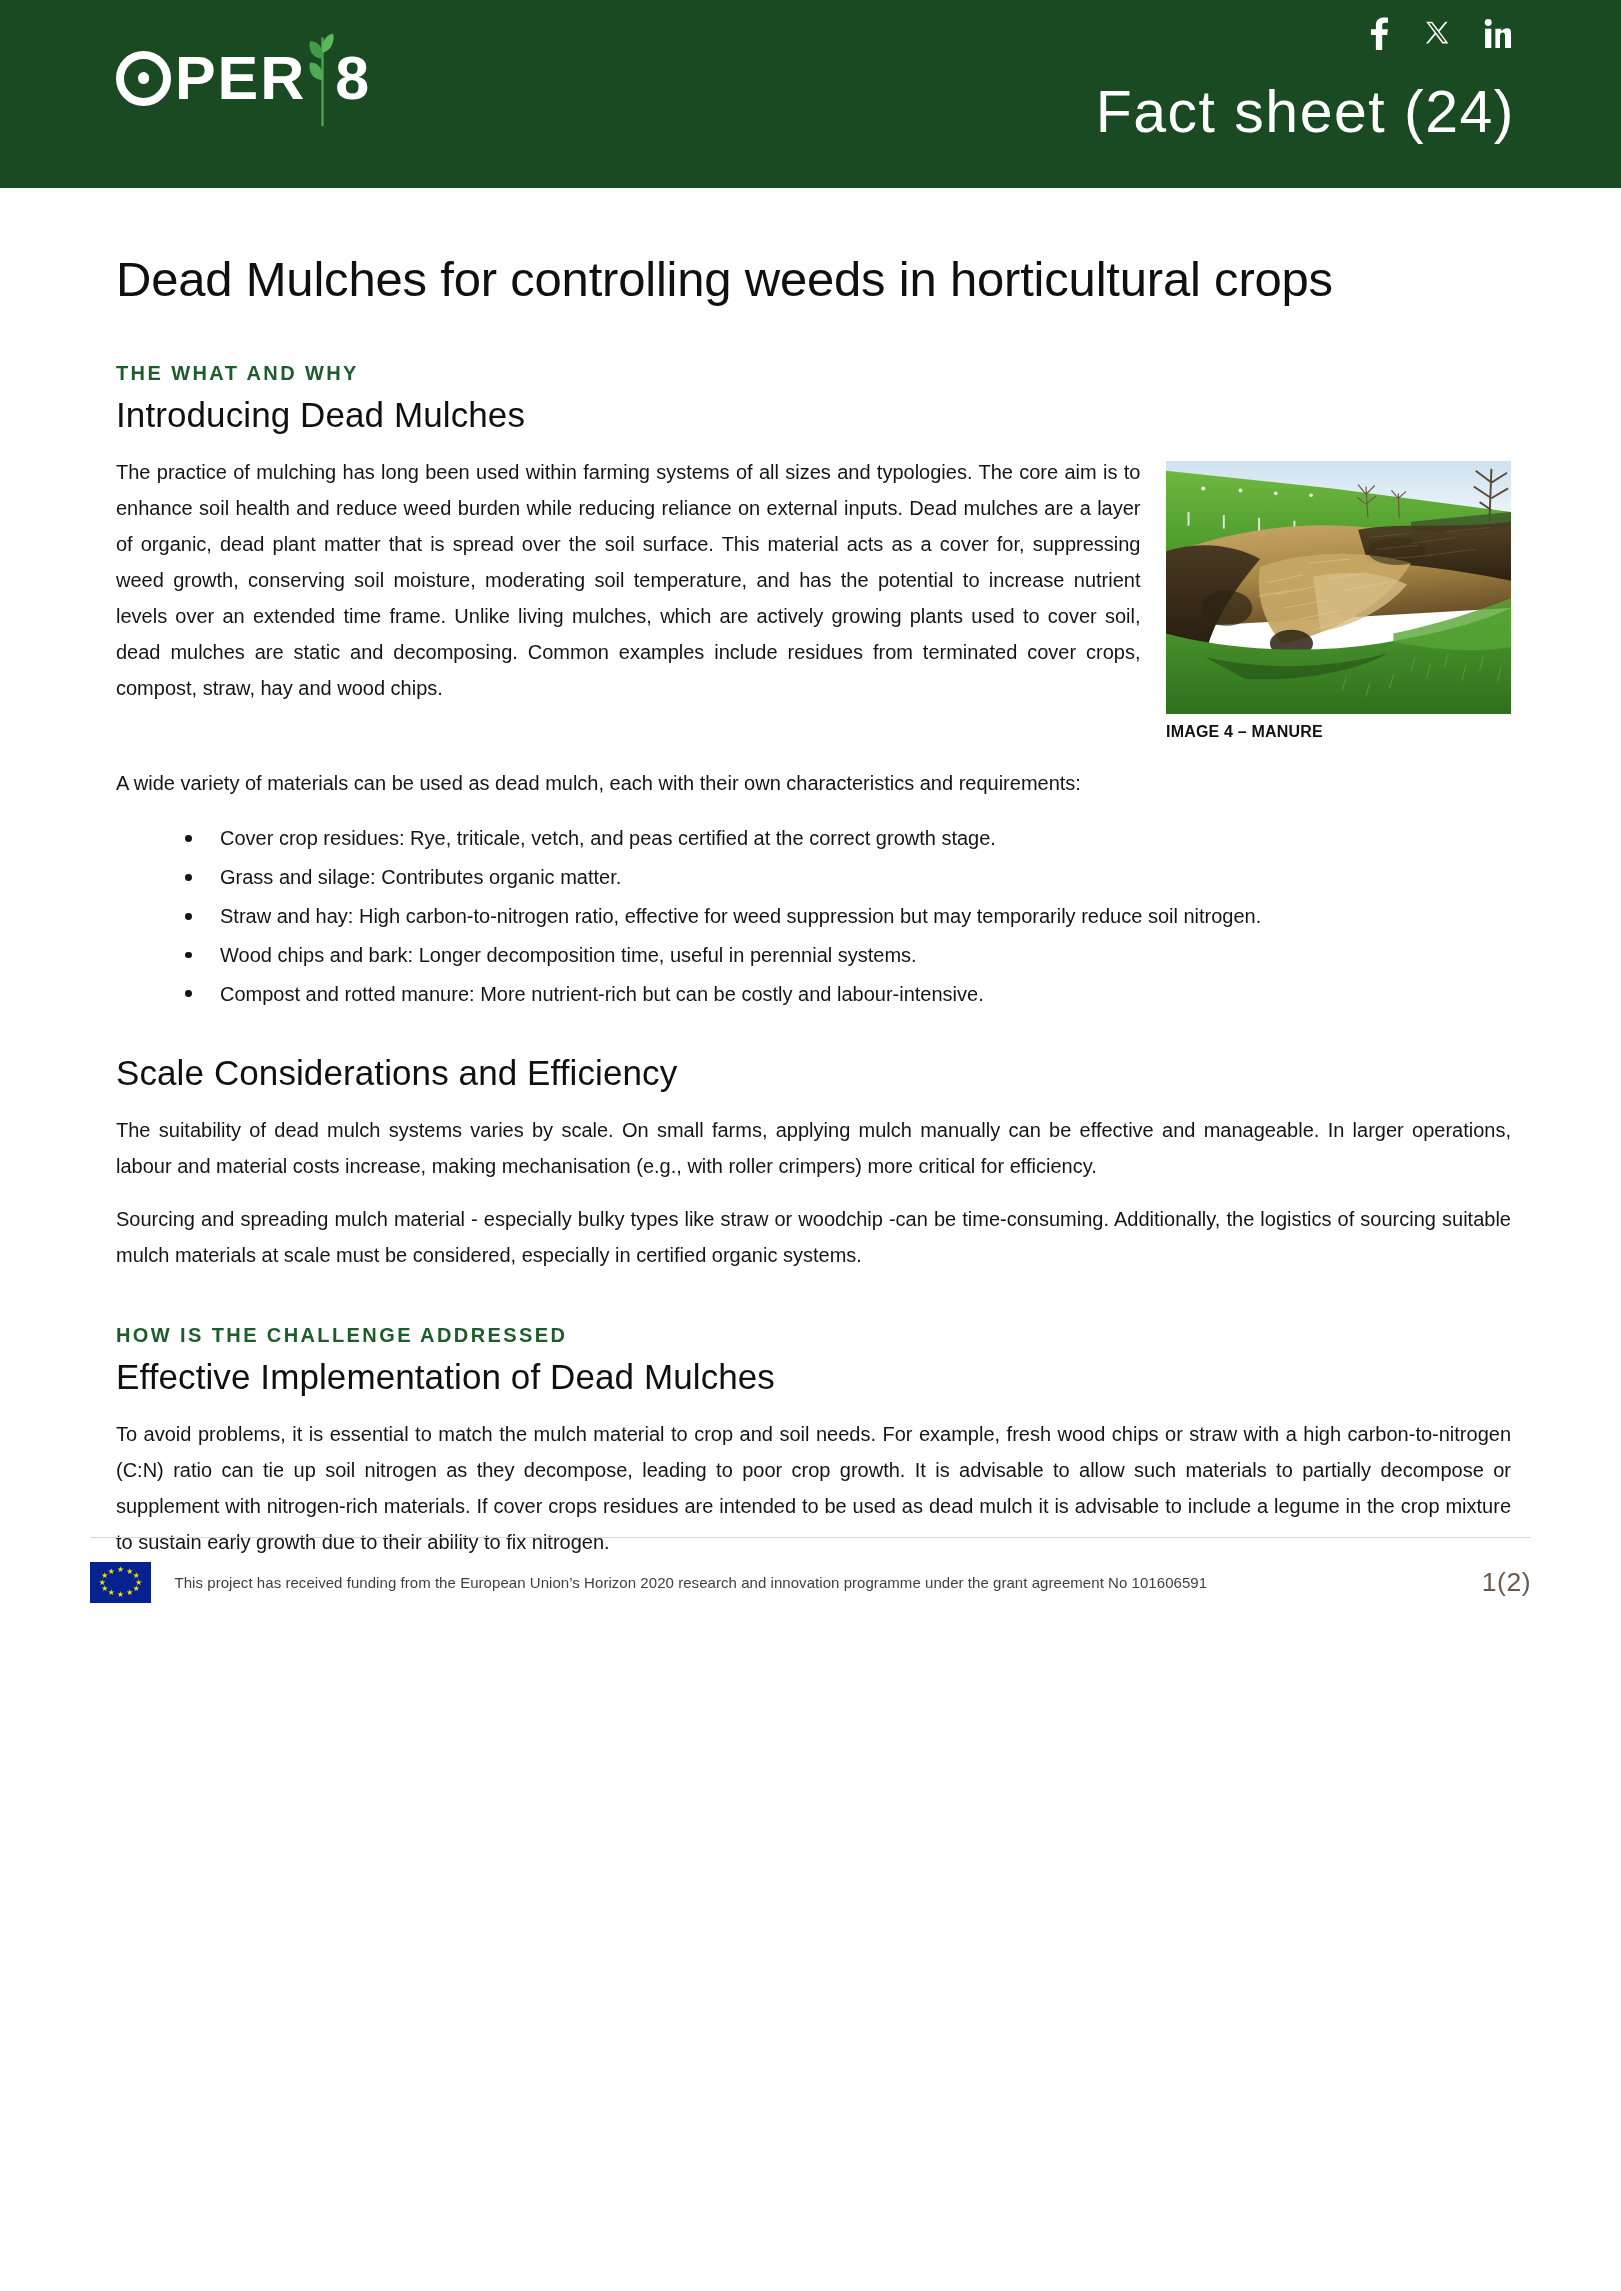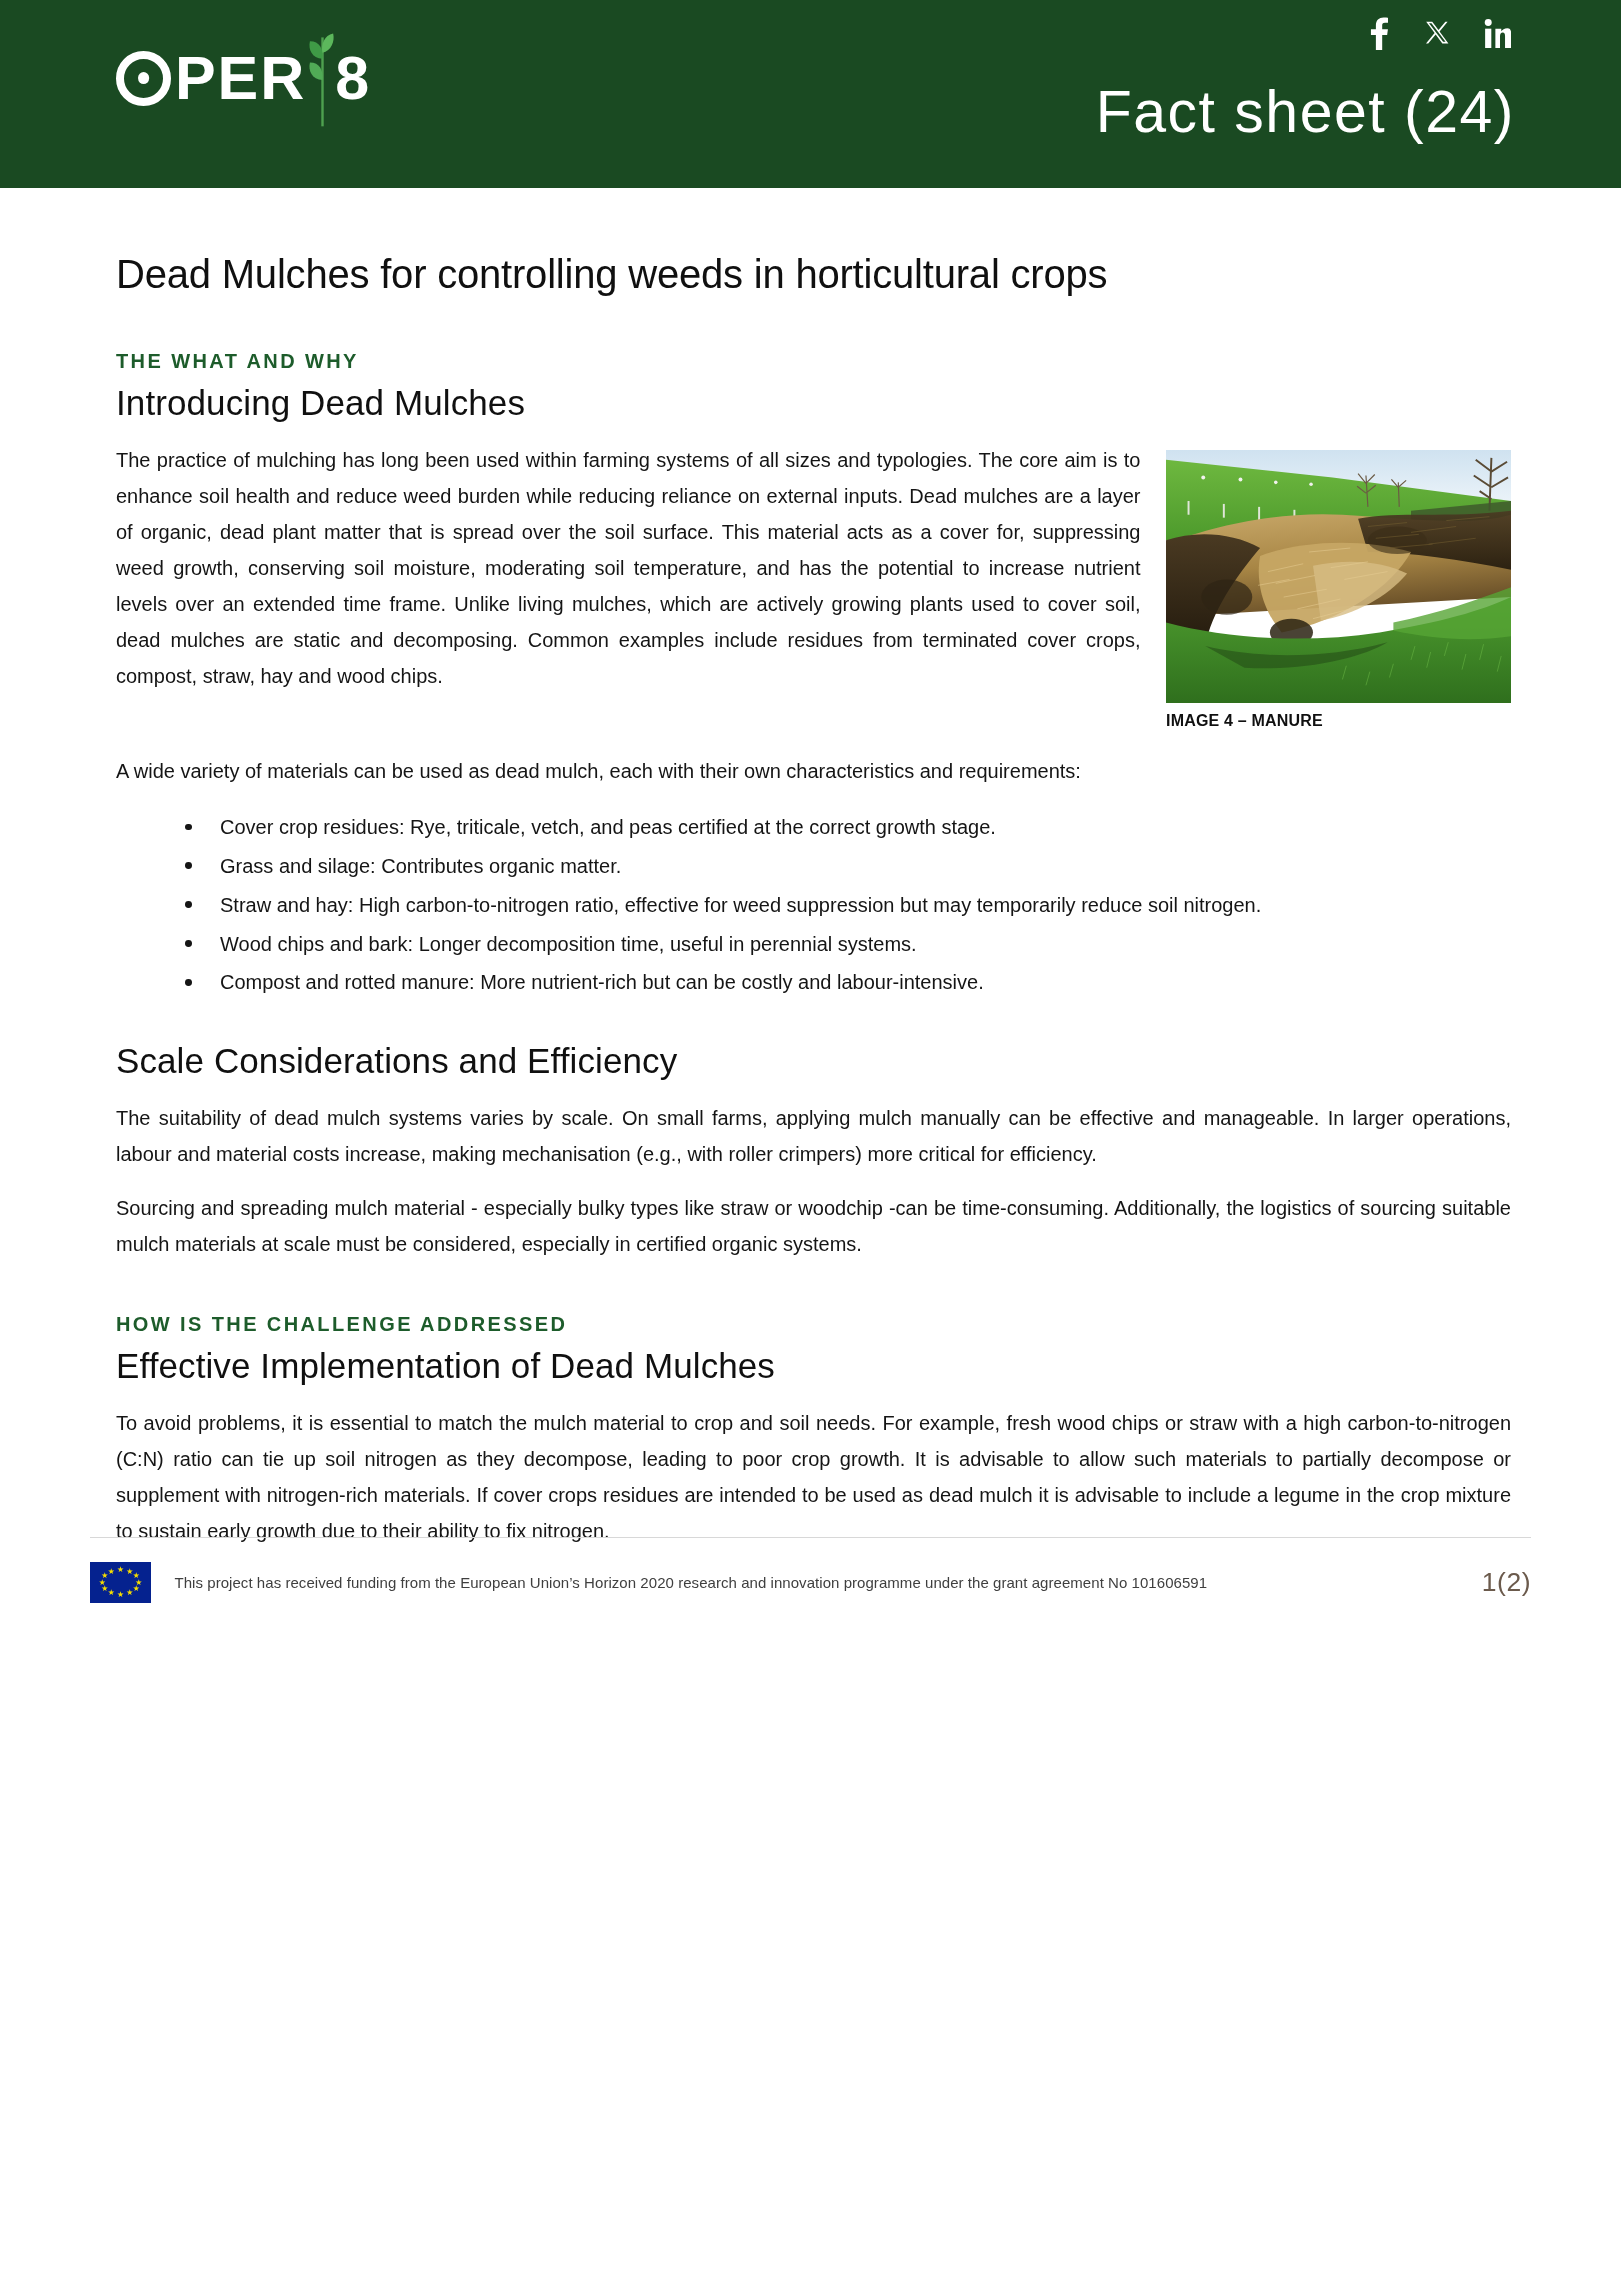--- a/index.html
+++ b/index.html
@@ -112,21 +112,21 @@
   }
 
   
   .content {
     position: relative;
     padding: 0 110px 0 116px;
   }
 
   .doc-title {
     font-family: "Liberation Sans", sans-serif;
-    font-size: 40px;
+    font-size: 49px;
     font-weight: 400;
     color: #101010;
     line-height: 1.26;
     letter-spacing: -0.2px;
     margin-top: 61px;
     max-width: 1402px;
   }
 
   .eyebrow {
     font-family: Liberation Sans, sans-serif;

